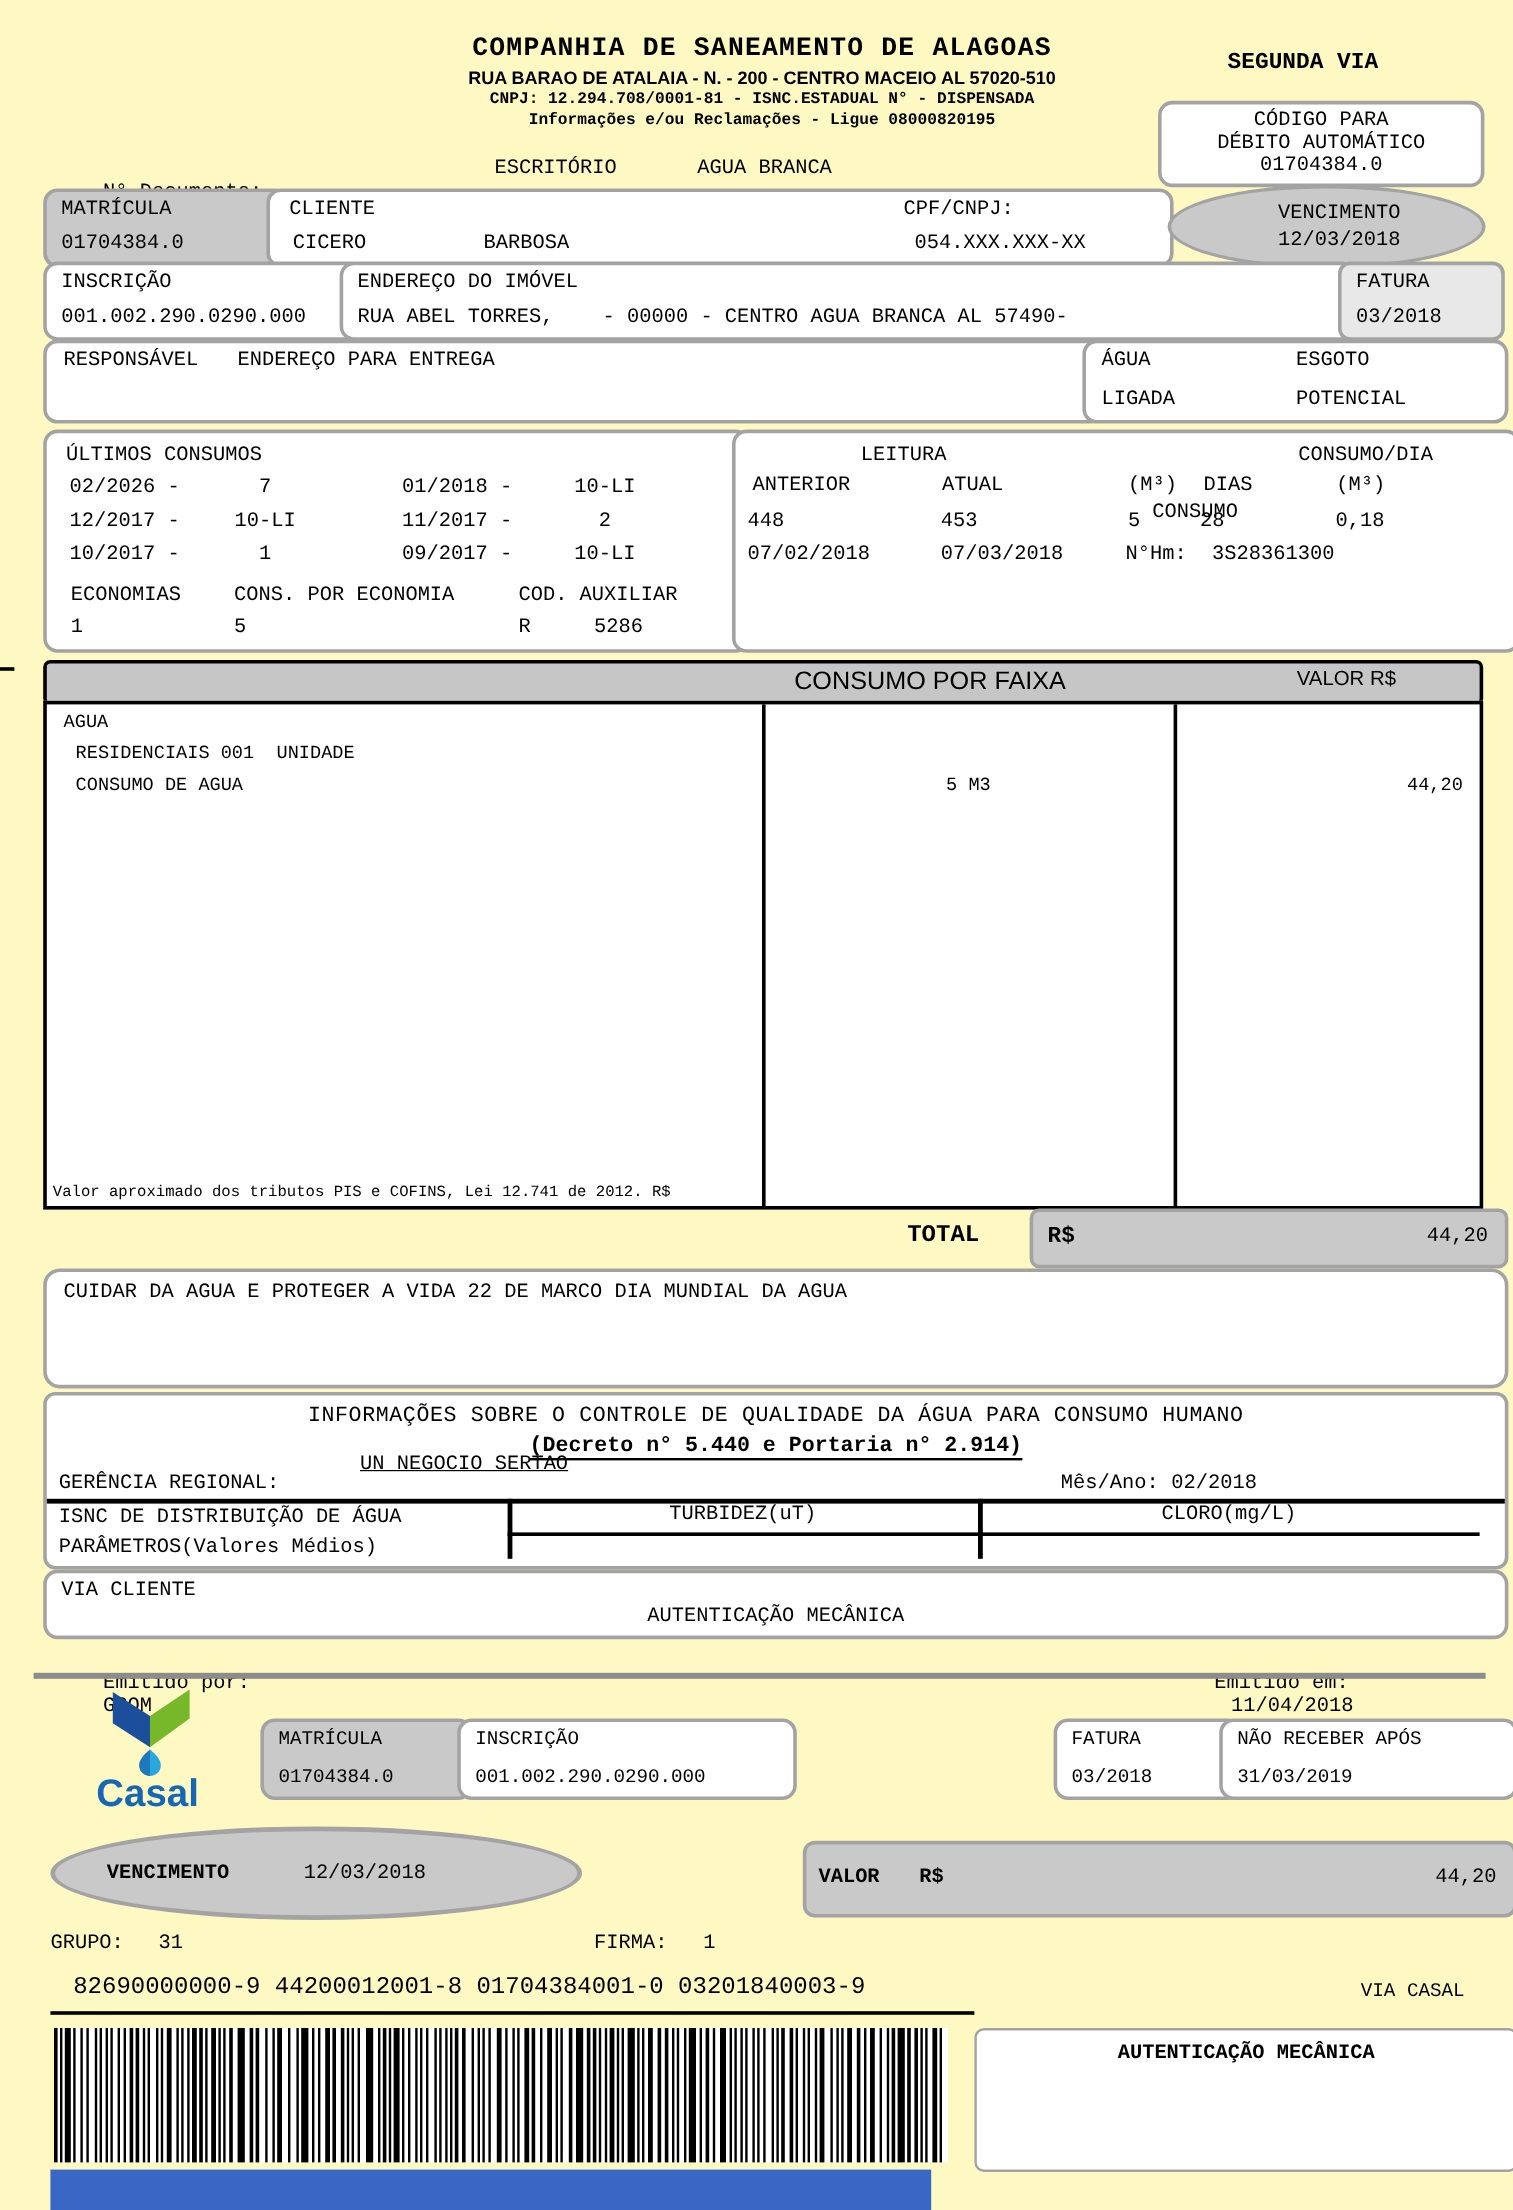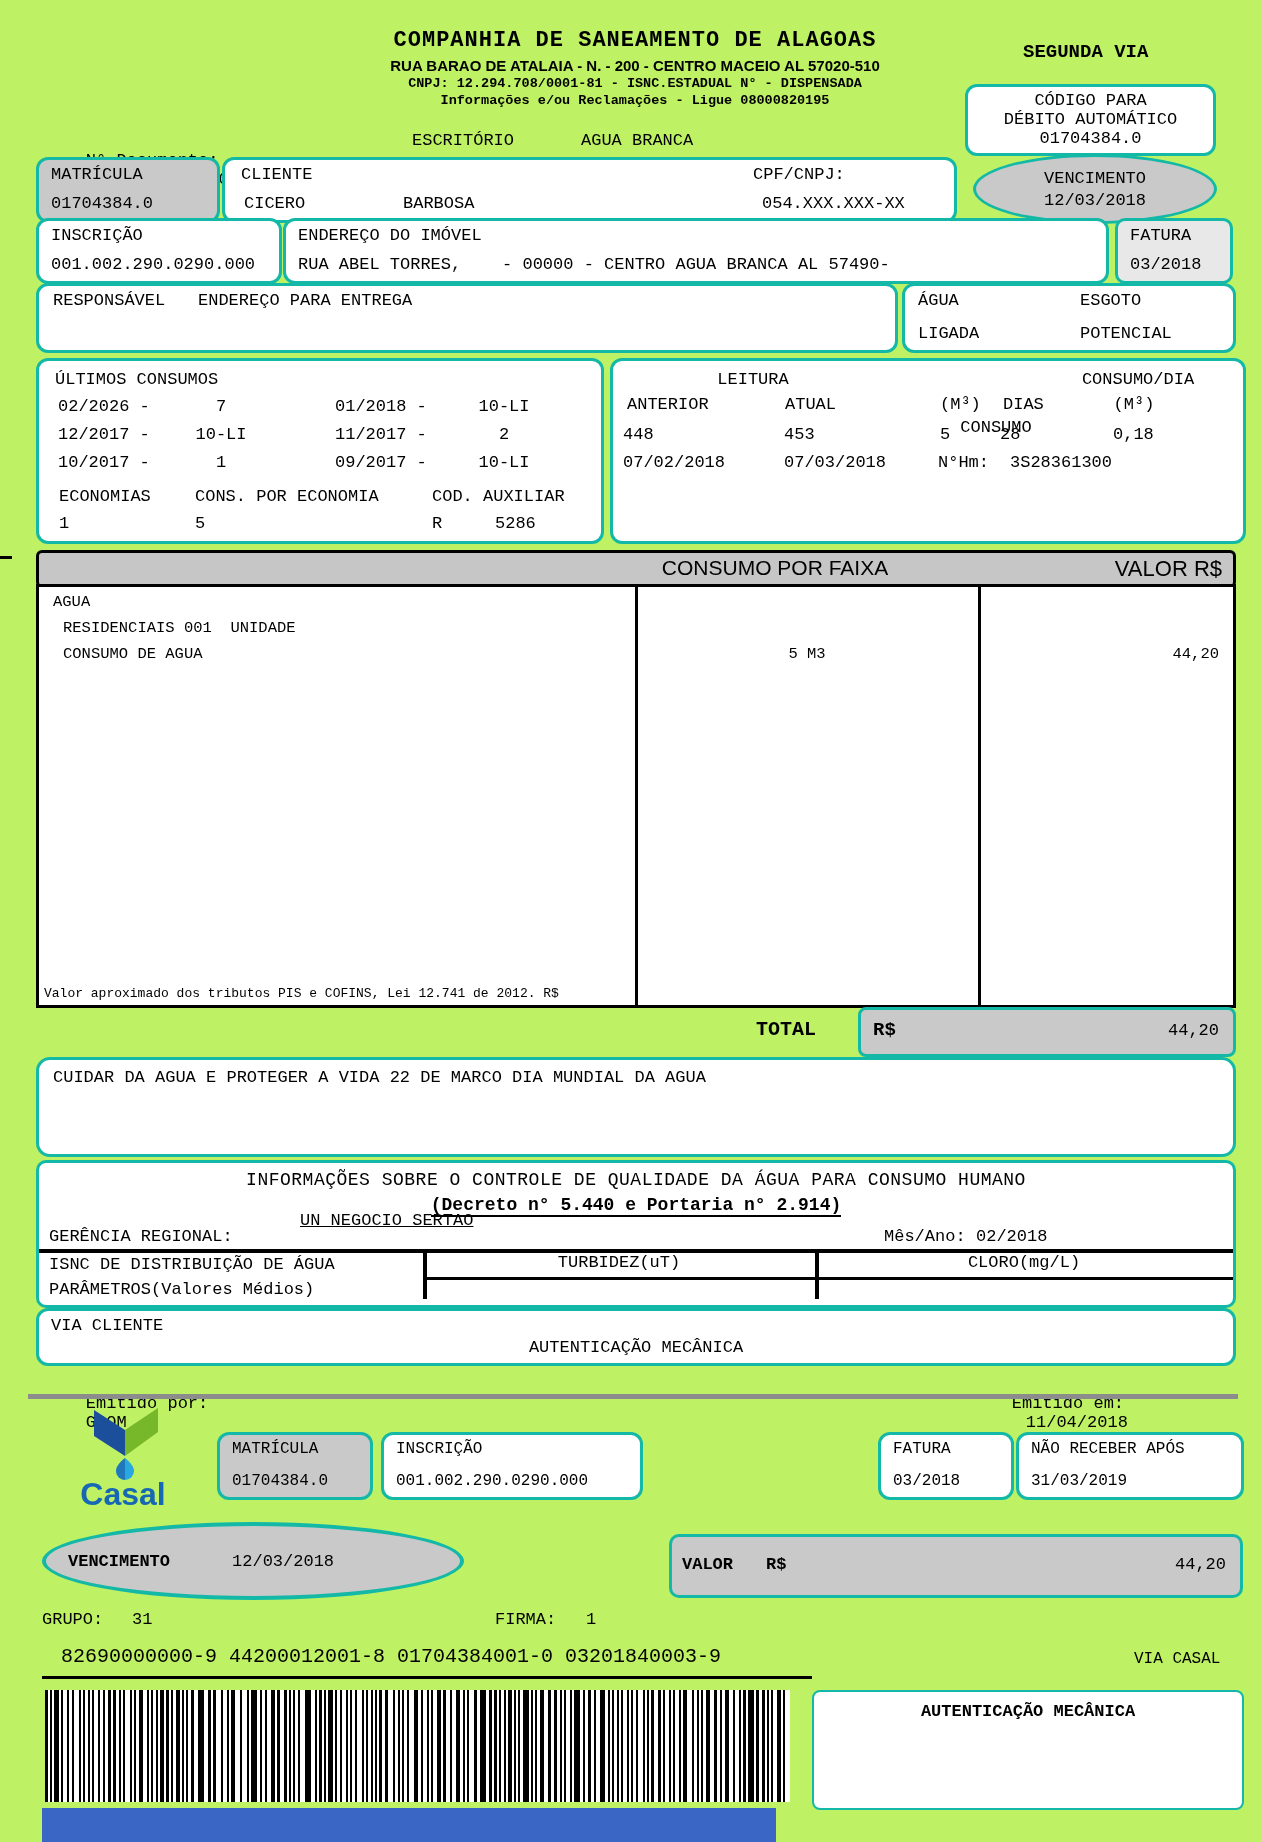--- a/index.html
+++ b/index.html
@@ -1,25 +1,25 @@
 <!DOCTYPE html>
 <html><head>
 <meta charset="utf-8">
 <style>
   html,body { margin:0; padding:0; background:#f0f0f0; }
   .page {
     position:relative; width:1261px; height:1842px; margin:0 auto;
-    background:#bef264; color:#000; overflow:hidden;
+    background:#fef9c3; color:#000; overflow:hidden;
     font-family:"Liberation Mono","DejaVu Sans Mono",monospace; font-size:17px;
   }
   .t { position:absolute; white-space:pre; line-height:1.15; }
   .s { font-family:"Liberation Sans","DejaVu Sans",sans-serif; }
   .b { font-weight:bold; }
   .ctr { text-align:center; }
-  .box { position:absolute; background:#fff; border:3px solid #14b8a6; border-radius:14px; }
+  .box { position:absolute; background:#fff; border:3px solid #a3a3a3; border-radius:14px;padding-left:21px; }
   .lbl { position:absolute; top:5px; left:12px; white-space:pre; }
   .val { position:absolute; bottom:7px; left:12px; white-space:pre; }
   .gray { background:#c9c9c9; }
   .lightgray { background:#e8e8e8; }
   .ell { border-radius:50%; display:flex; flex-direction:column; align-items:center; justify-content:center; gap:3px; }
   .vline { position:absolute; background:#000; width:3px; }
   .hline { position:absolute; background:#000; }
   .barcode { position:absolute; background:#fff; }
   .barcode i { position:absolute; top:0; height:100%; background:#000; }
   .inbox { position:absolute; white-space:pre; }
@@ -139,21 +139,21 @@
     <div class="inbox" style="left:500px; top:64px;">0,18</div>
 
     <div class="inbox" style="left:10px; top:92px;">07/02/2018</div>
     <div class="inbox" style="left:171px; top:92px;">07/03/2018</div>
     <div class="inbox" style="left:325px; top:92px;">N°Hm:</div>
     <div class="inbox" style="left:397px; top:92px;">3S28361300</div>
   </div>
 
   <div style="position:absolute; left:36px; top:550px; width:1194px; height:32px; background:#c6c6c6; border:3px solid #000; border-radius:6px;">
     <div class="inbox ctr s" style="left:586px; top:3px; width:300px; font-size:21px;">CONSUMO POR FAIXA</div>
-    <div class="inbox ctr s" style="left:983px; top:3px; width:200px; font-size:22px;text-align:right;">VALOR R$</div>
+    <div class="inbox ctr s" style="left:983px; top:3px; width:200px; font-size:17px;">VALOR R$</div>
   </div>
 
   <div style="position:absolute; left:36px; top:584px; width:1194px; height:418px; border:3px solid #000; background:#fff;">
     <div class="vline" style="left:596px; top:0; height:100%;"></div>
     <div class="vline" style="left:939px; top:0; height:100%;"></div>
     <div class="inbox" style="left:14px; top:6px;  font-size:15.5px;">AGUA</div>
     <div class="inbox" style="left:24px; top:32px; font-size:15.5px;">RESIDENCIAIS 001  UNIDADE</div>
     <div class="inbox" style="left:24px; top:58px; font-size:15.5px;">CONSUMO DE AGUA</div>
     <div class="inbox ctr" style="left:703px; top:58px; width:130px; font-size:15.5px;">5 M3</div>
     <div class="inbox" style="right:14px; top:58px; font-size:15.5px;">44,20</div>

